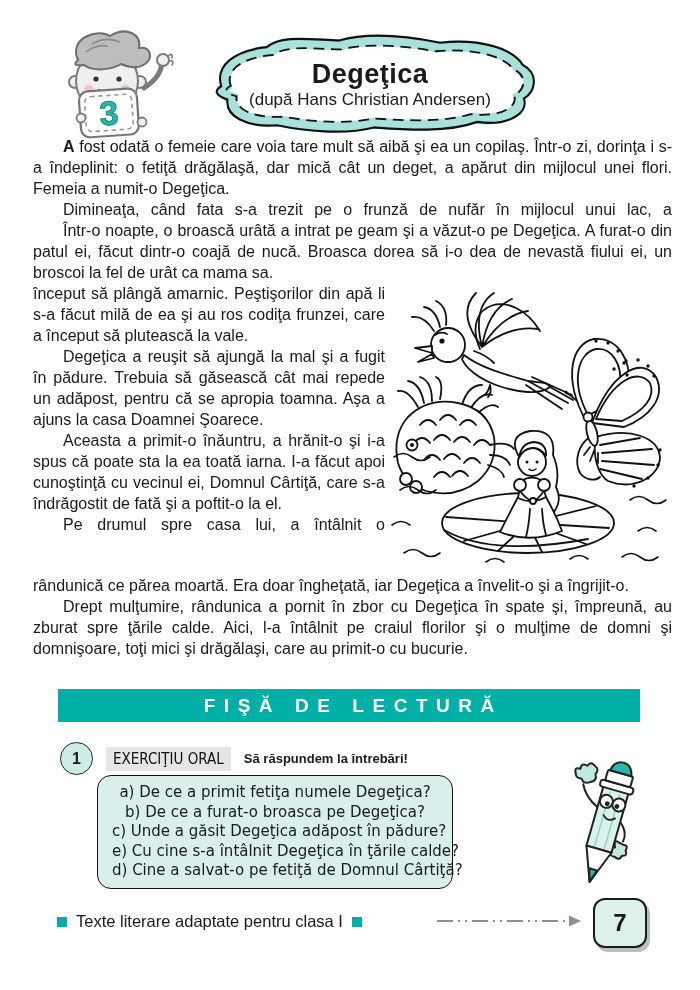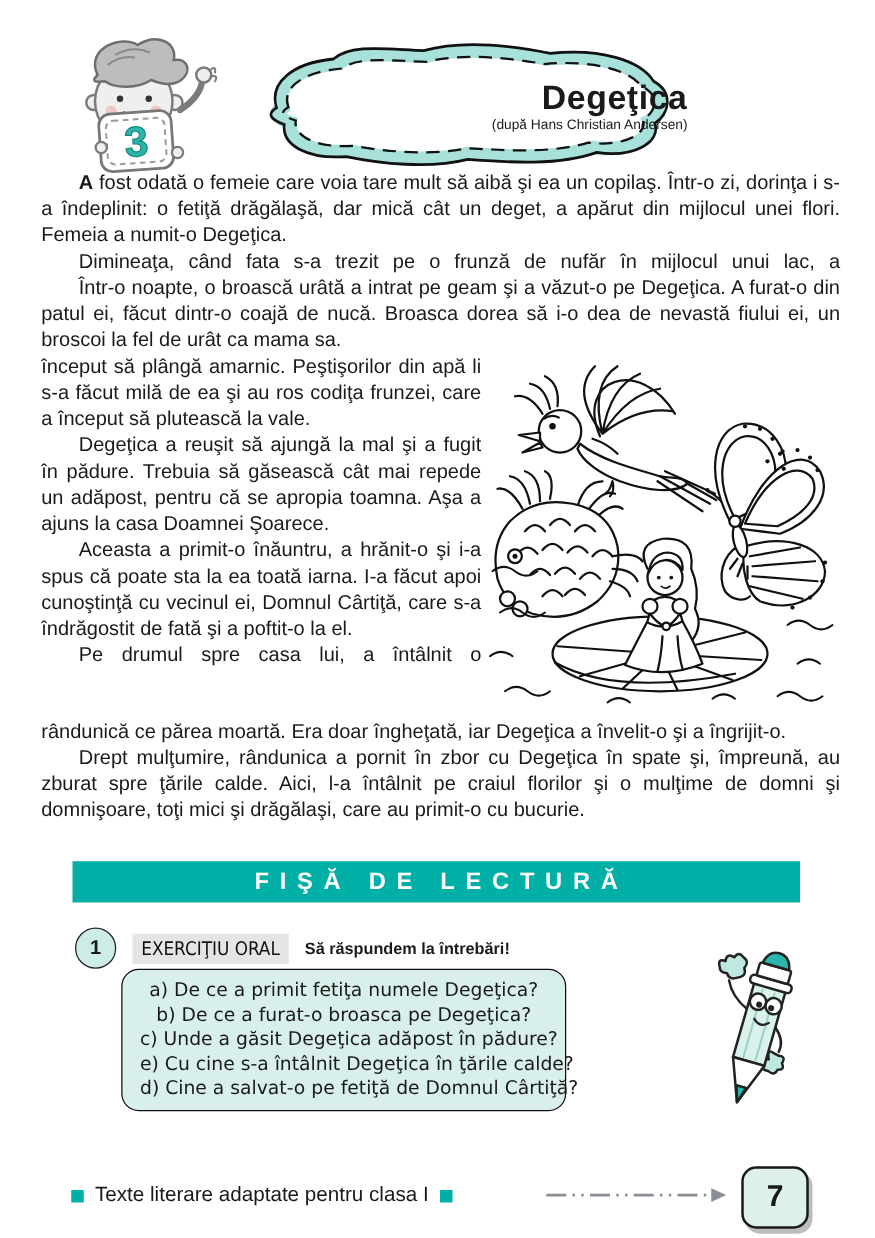--- a/index.html
+++ b/index.html
@@ -5,23 +5,23 @@
   html,body{margin:0;padding:0;background:#fff;}
   .page{
     position:relative;width:700px;height:990px;background:#ffffff;
     font-family:"Liberation Sans",sans-serif;color:#1a1a1a;overflow:hidden;
   }
   
   .lesson-badge{position:absolute;left:40px;top:26px;width:140px;height:116px;}
   .title-cloud{position:absolute;left:190px;top:32px;width:360px;height:104px;}
   .title-cloud svg{position:absolute;left:0;top:0;}
   .title-text{position:absolute;left:0;top:0;width:100%;height:100%;
-    display:flex;flex-direction:column;align-items:flex-end;justify-content:center;gap:0;}
+    display:flex;flex-direction:column;align-items:center;justify-content:center;gap:0;}
   .title-main{font-size:27px;font-weight:bold;letter-spacing:.5px;}
-  .title-sub{font-size:11px;}
+  .title-sub{font-size:17px;}
   
   .story{position:absolute;left:33px;top:136px;width:639px;font-size:16px;line-height:21px;}
   .para{margin:0;text-align:justify;hyphens:none;}
   .indent{text-indent:30px;}
   .force-last{text-align-last:justify;}
   .wrapzone{display:flex;}
   .colL{width:352px;flex:0 0 352px;}
   .colR{flex:1;display:flex;justify-content:flex-end;align-items:flex-start;padding-top:2px;}
   
   .banner{position:absolute;left:58px;top:689px;width:582px;height:33px;
@@ -33,21 +33,21 @@
     display:flex;align-items:center;justify-content:center;font-weight:bold;font-size:16px;}
   .ex-chip{background:#e5e5e5;color:#111;padding:3px 7px;font-size:15px;
     font-family:"DejaVu Sans",sans-serif;font-stretch:condensed;}
   .ex-instr{font-weight:bold;font-size:13px;}
   .qbox{position:absolute;left:97px;top:775px;width:356px;box-sizing:border-box;
     background:#d9efeb;border:1.8px solid #111;border-radius:14px;padding:7px 14px;text-align:center;}
   .qbox ul{list-style:none;margin:0;padding:0;}
   .qbox li{font-family:"DejaVu Sans",sans-serif;font-size:15px;line-height:19.6px;white-space:nowrap;}
   .pencil{position:absolute;left:548px;top:758px;width:115px;height:138px;}
   
-  .footer{position:absolute;left:57px;top:903px;width:600px;height:50px;margin-top:35px;}
+  .footer{position:absolute;left:57px;top:903px;width:600px;height:50px;}
   .footer-label-row{position:absolute;left:0;top:9px;display:flex;align-items:center;gap:9px;font-size:16.5px;}
   .f-sq{width:10px;height:10px;display:inline-block;}
   .footer-arrow{position:absolute;left:378px;top:10px;}
   .page-box{position:absolute;left:536px;top:-5px;width:50px;height:46px;background:#ddf0ec;
     border:2.4px solid #1a1a1a;border-radius:12px;display:flex;align-items:center;justify-content:center;
     font-size:24px;font-weight:bold;box-shadow:3px 4px 0 #bdbdbd;}
   svg{display:block;}
 </style>
 </head>
 <body>

